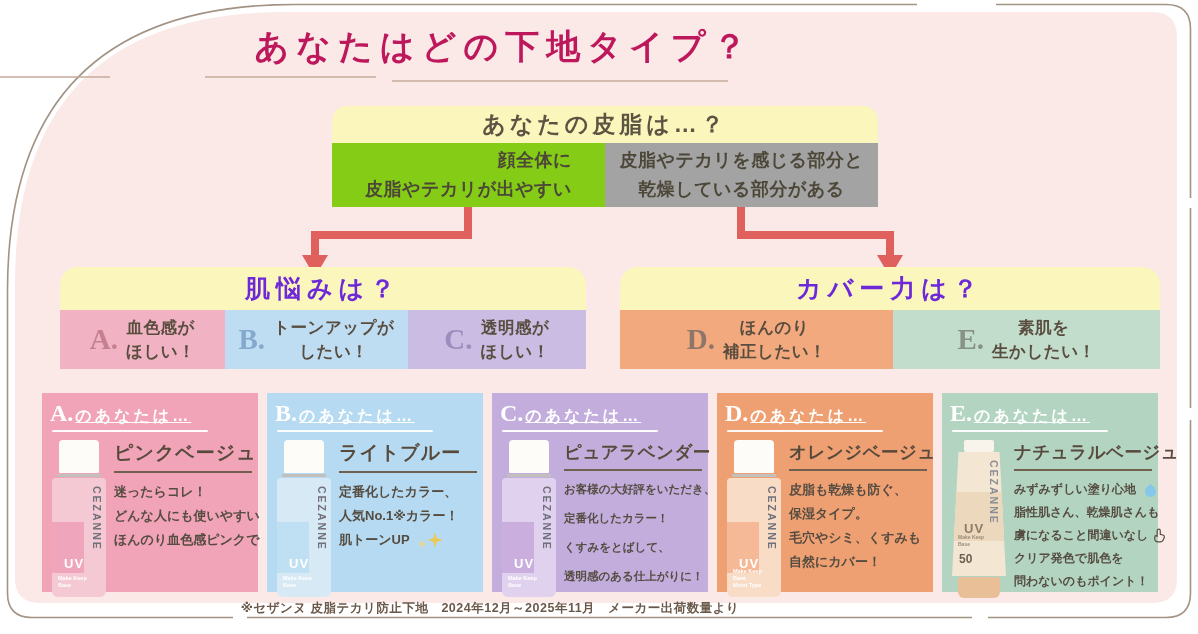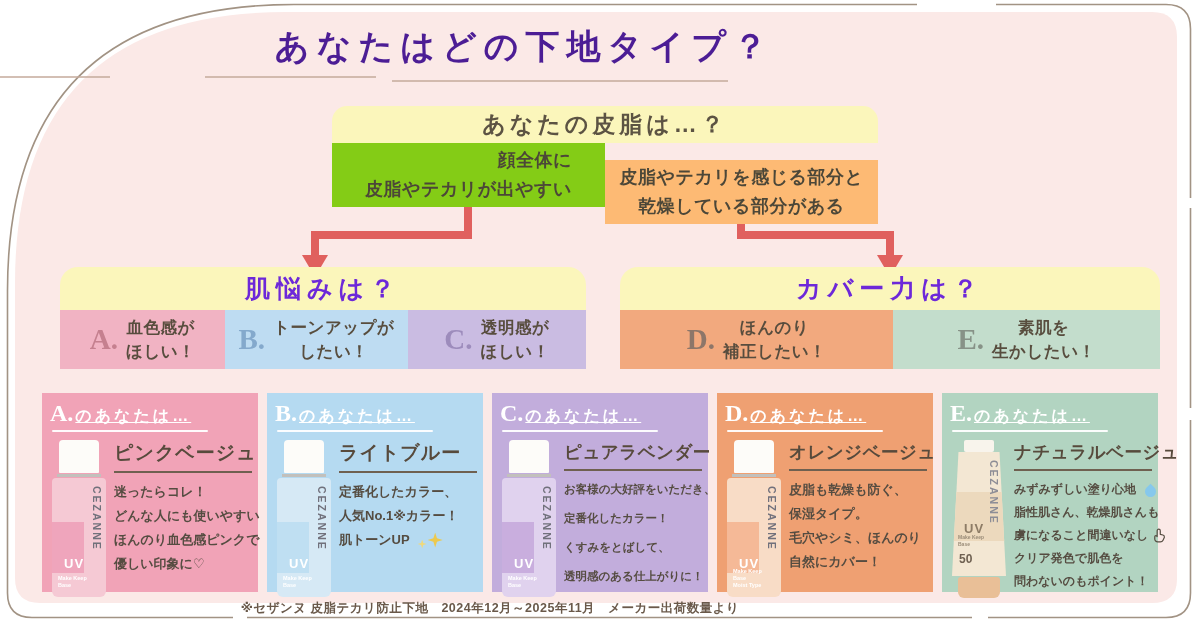--- a/index.html
+++ b/index.html
@@ -5,39 +5,39 @@
   html,body{margin:0;padding:0;background:#ffffff;}
   .canvas{
     position:relative;width:1198px;height:634px;background:#ffffff;overflow:hidden;
     font-family:"Liberation Sans","DejaVu Sans",sans-serif;
   }
   .abs{position:absolute;}
   svg{display:block;}
 
   
   .title{
-    left:234px;top:24px;width:540px;text-align:right;
-    font-size:34px;font-weight:bold;color:#4c1d95;letter-spacing:7px;white-space:nowrap;
+    left:234px;top:24px;width:540px;text-align:center;
+    font-size:34px;font-weight:bold;color:#be185d;letter-spacing:7px;white-space:nowrap;
   }
 
   
   .q1{left:332px;top:106px;width:546px;}
   .q1-head{
     height:37px;background:#fbf6bb;border-radius:15px 15px 0 0;
     display:flex;align-items:center;justify-content:center;
     font-size:23px;font-weight:bold;color:#5c5343;letter-spacing:4px;
   }
   .q1-branches{display:flex;}
   .branch{
     width:50%;height:64px;display:flex;align-items:center;justify-content:center;
     text-align:center;font-size:18px;font-weight:bold;color:#4c4738;
     line-height:1.6;white-space:pre-line;letter-spacing:0.5px;
   }
   .branch.green{background:#84cc16;text-align:right;}
-  .branch.pink{background:#fdba74;margin-top:17px;}
+  .branch.pink{background:#a3a3a3;}
 
   
   .q2{top:267px;}
   .q2.left{left:60px;width:526px;}
   .q2.right{left:620px;width:540px;}
   .q2-head{
     height:43px;background:#fbf6bb;border-radius:18px 18px 0 0;
     display:flex;align-items:center;justify-content:center;
     font-size:25px;font-weight:bold;color:#6d28d9;letter-spacing:6px;
   }
@@ -225,23 +225,20 @@
           <span class="card-name">ピンクベージュ</span>
           <div class="card-desc">
               <div class="desc-line">
                 <span>迷ったらコレ！</span>
               </div>
               <div class="desc-line">
                 <span>どんな人にも使いやすい</span>
               </div>
               <div class="desc-line">
                 <span>ほんのり血色感ピンクで</span>
-              </div>
-              <div class="desc-line">
-                <span>優しい印象に♡</span>
               </div>
             </div>
         </div>
       </div>
     </div>
 
     <div class="card" style="background: rgb(181, 218, 241);">
       <div class="card-head">
         <span class="card-letter">B.</span>
         <span class="card-suffix">のあなたは…</span>
@@ -352,21 +349,21 @@
         <div class="text-col">
           <span class="card-name small">オレンジベージュ</span>
           <div class="card-desc">
               <div class="desc-line">
                 <span>皮脂も乾燥も防ぐ、</span>
               </div>
               <div class="desc-line">
                 <span>保湿タイプ。</span>
               </div>
               <div class="desc-line">
-                <span>毛穴やシミ、ほんのり</span>
+                <span>毛穴やシミ、くすみも</span>
               </div>
               <div class="desc-line">
                 <span>自然にカバー！</span>
               </div>
             </div>
         </div>
       </div>
     </div>
 
     <div class="card" style="background: rgb(178, 212, 193);">

